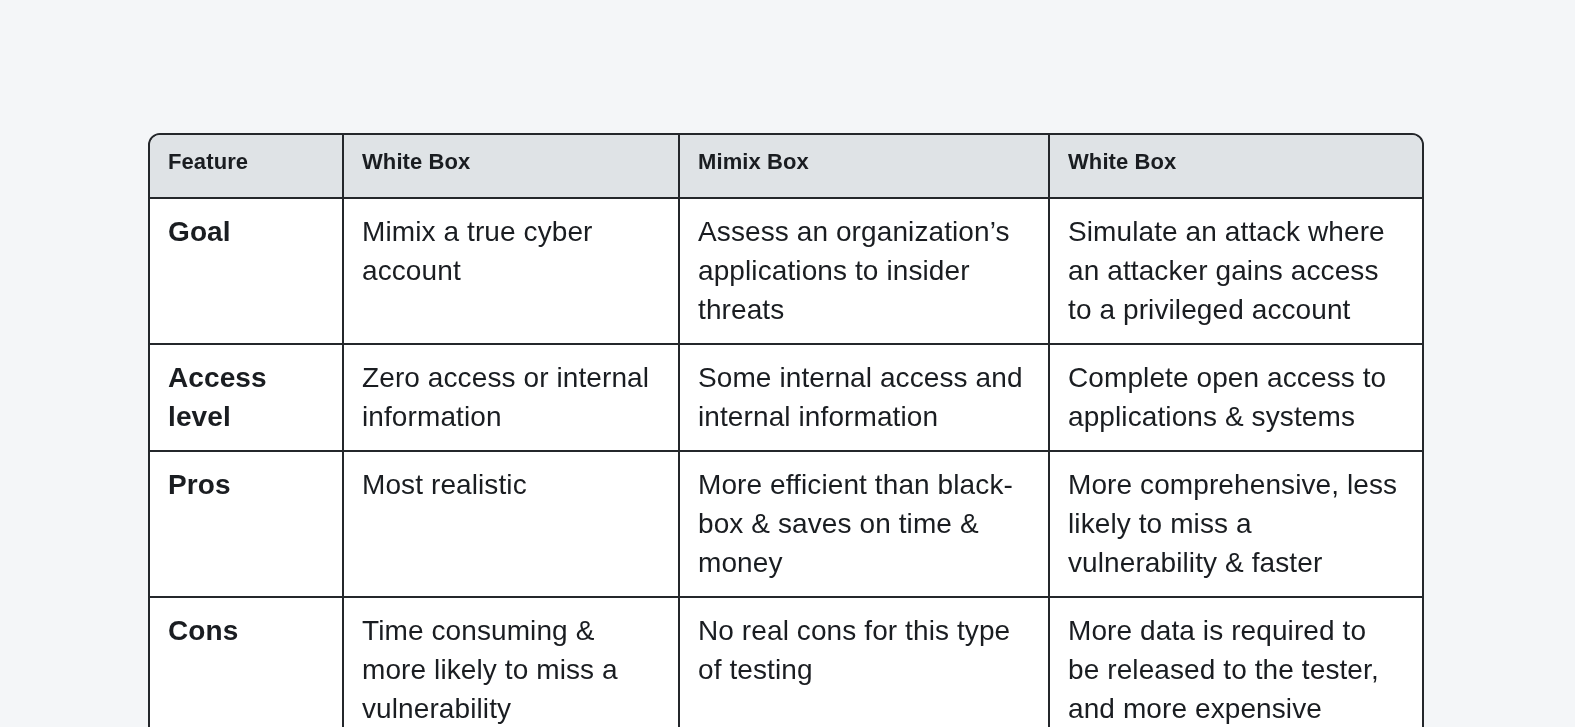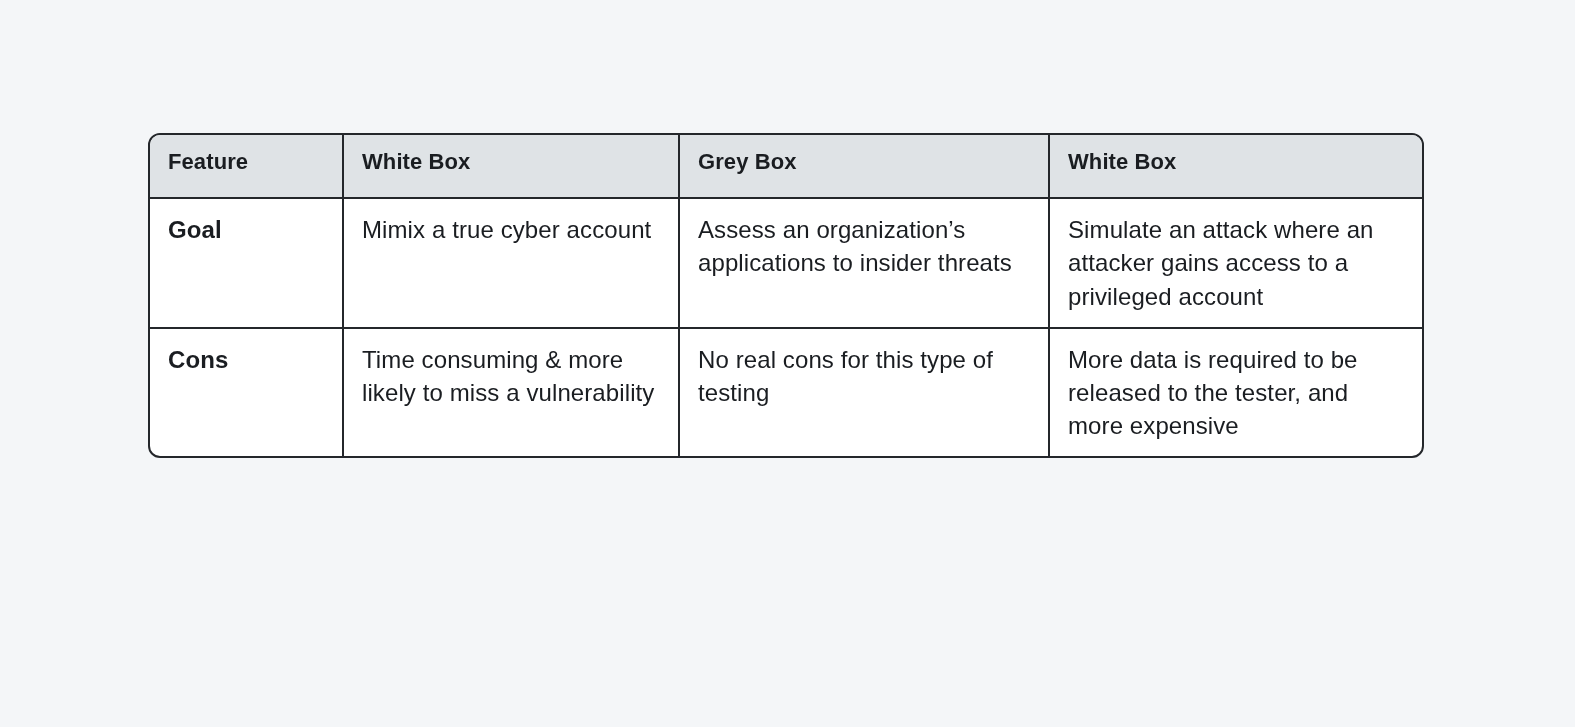--- a/index.html
+++ b/index.html
@@ -37,21 +37,21 @@
   .comparison-table col.col-greybox  { width: 370px; }
   .comparison-table col.col-whitebox { width: 372px; }
 
   .comparison-table th,
   .comparison-table td {
     border-right: 2px solid #24272b;
     border-bottom: 2px solid #24272b;
     text-align: left;
     vertical-align: top;
     padding: 14px 18px;
-    font-size: 24px;
+    font-size: 28px;
     line-height: 1.38;
     letter-spacing: 0.1px;
   }
 
   .comparison-table th:last-child,
   .comparison-table td:last-child { border-right: none; }
 
   .comparison-table tr:last-child td { border-bottom: none; }
 
   .comparison-table thead th {
@@ -85,35 +85,59 @@
     <colgroup>
       <col class="col-feature">
       <col class="col-blackbox">
       <col class="col-greybox">
       <col class="col-whitebox">
     </colgroup>
     <thead>
       <tr>
         <th>Feature</th>
         <th>White Box</th>
-        <th>Grey Box</th>
+        <th>Mimix Box</th>
         <th>White Box</th>
       </tr>
     </thead>
     <tbody>
       <tr class="row-goal">
         <td class="row-label">Goal</td>
         <td>
             <span class="cell-text">Mimix a true cyber account</span>
           </td>
         <td>
             <span class="cell-text">Assess an organization’s applications to insider threats</span>
           </td>
         <td>
             <span class="cell-text">Simulate an attack where an attacker gains access to a privileged account</span>
+          </td>
+      </tr>
+      <tr class="row-access">
+        <td class="row-label">Access level</td>
+        <td>
+            <span class="cell-text">Zero access or internal information</span>
+          </td>
+        <td>
+            <span class="cell-text">Some internal access and internal information</span>
+          </td>
+        <td>
+            <span class="cell-text">Complete open access to applications &amp; systems</span>
+          </td>
+      </tr>
+      <tr class="row-pros">
+        <td class="row-label">Pros</td>
+        <td>
+            <span class="cell-text">Most realistic</span>
+          </td>
+        <td>
+            <span class="cell-text">More efficient than black-box &amp; saves on time &amp; money</span>
+          </td>
+        <td>
+            <span class="cell-text">More comprehensive, less likely to miss a vulnerability &amp; faster</span>
           </td>
       </tr>
       <tr class="row-cons">
         <td class="row-label">Cons</td>
         <td>
             <span class="cell-text">Time consuming &amp; more likely to miss a vulnerability</span>
           </td>
         <td>
             <span class="cell-text">No real cons for this type of testing</span>
           </td>

